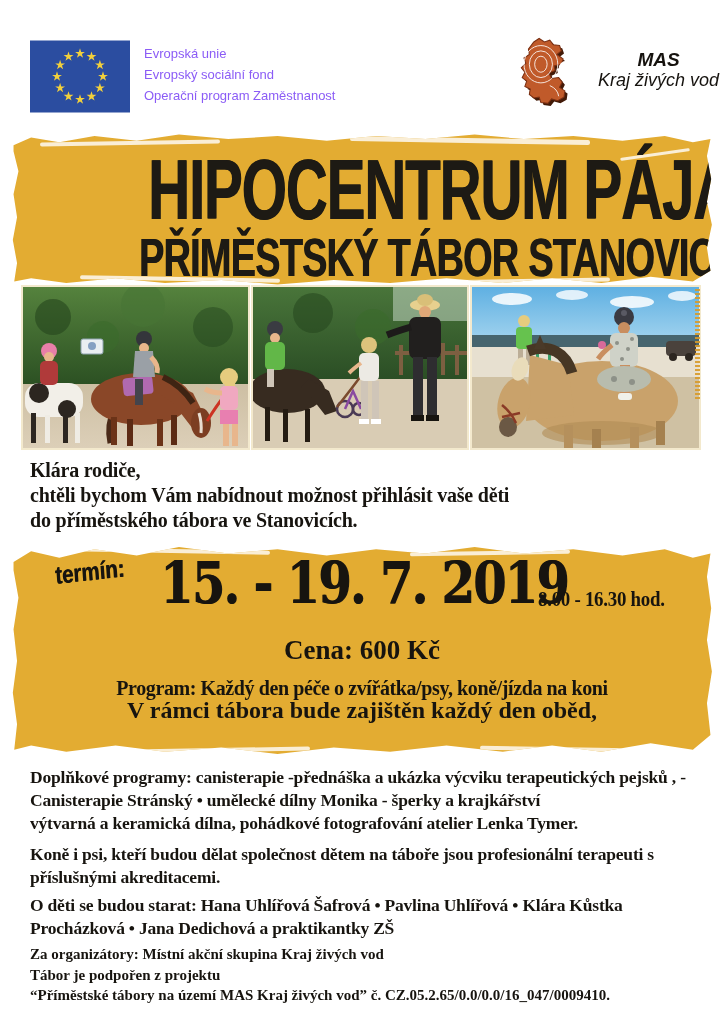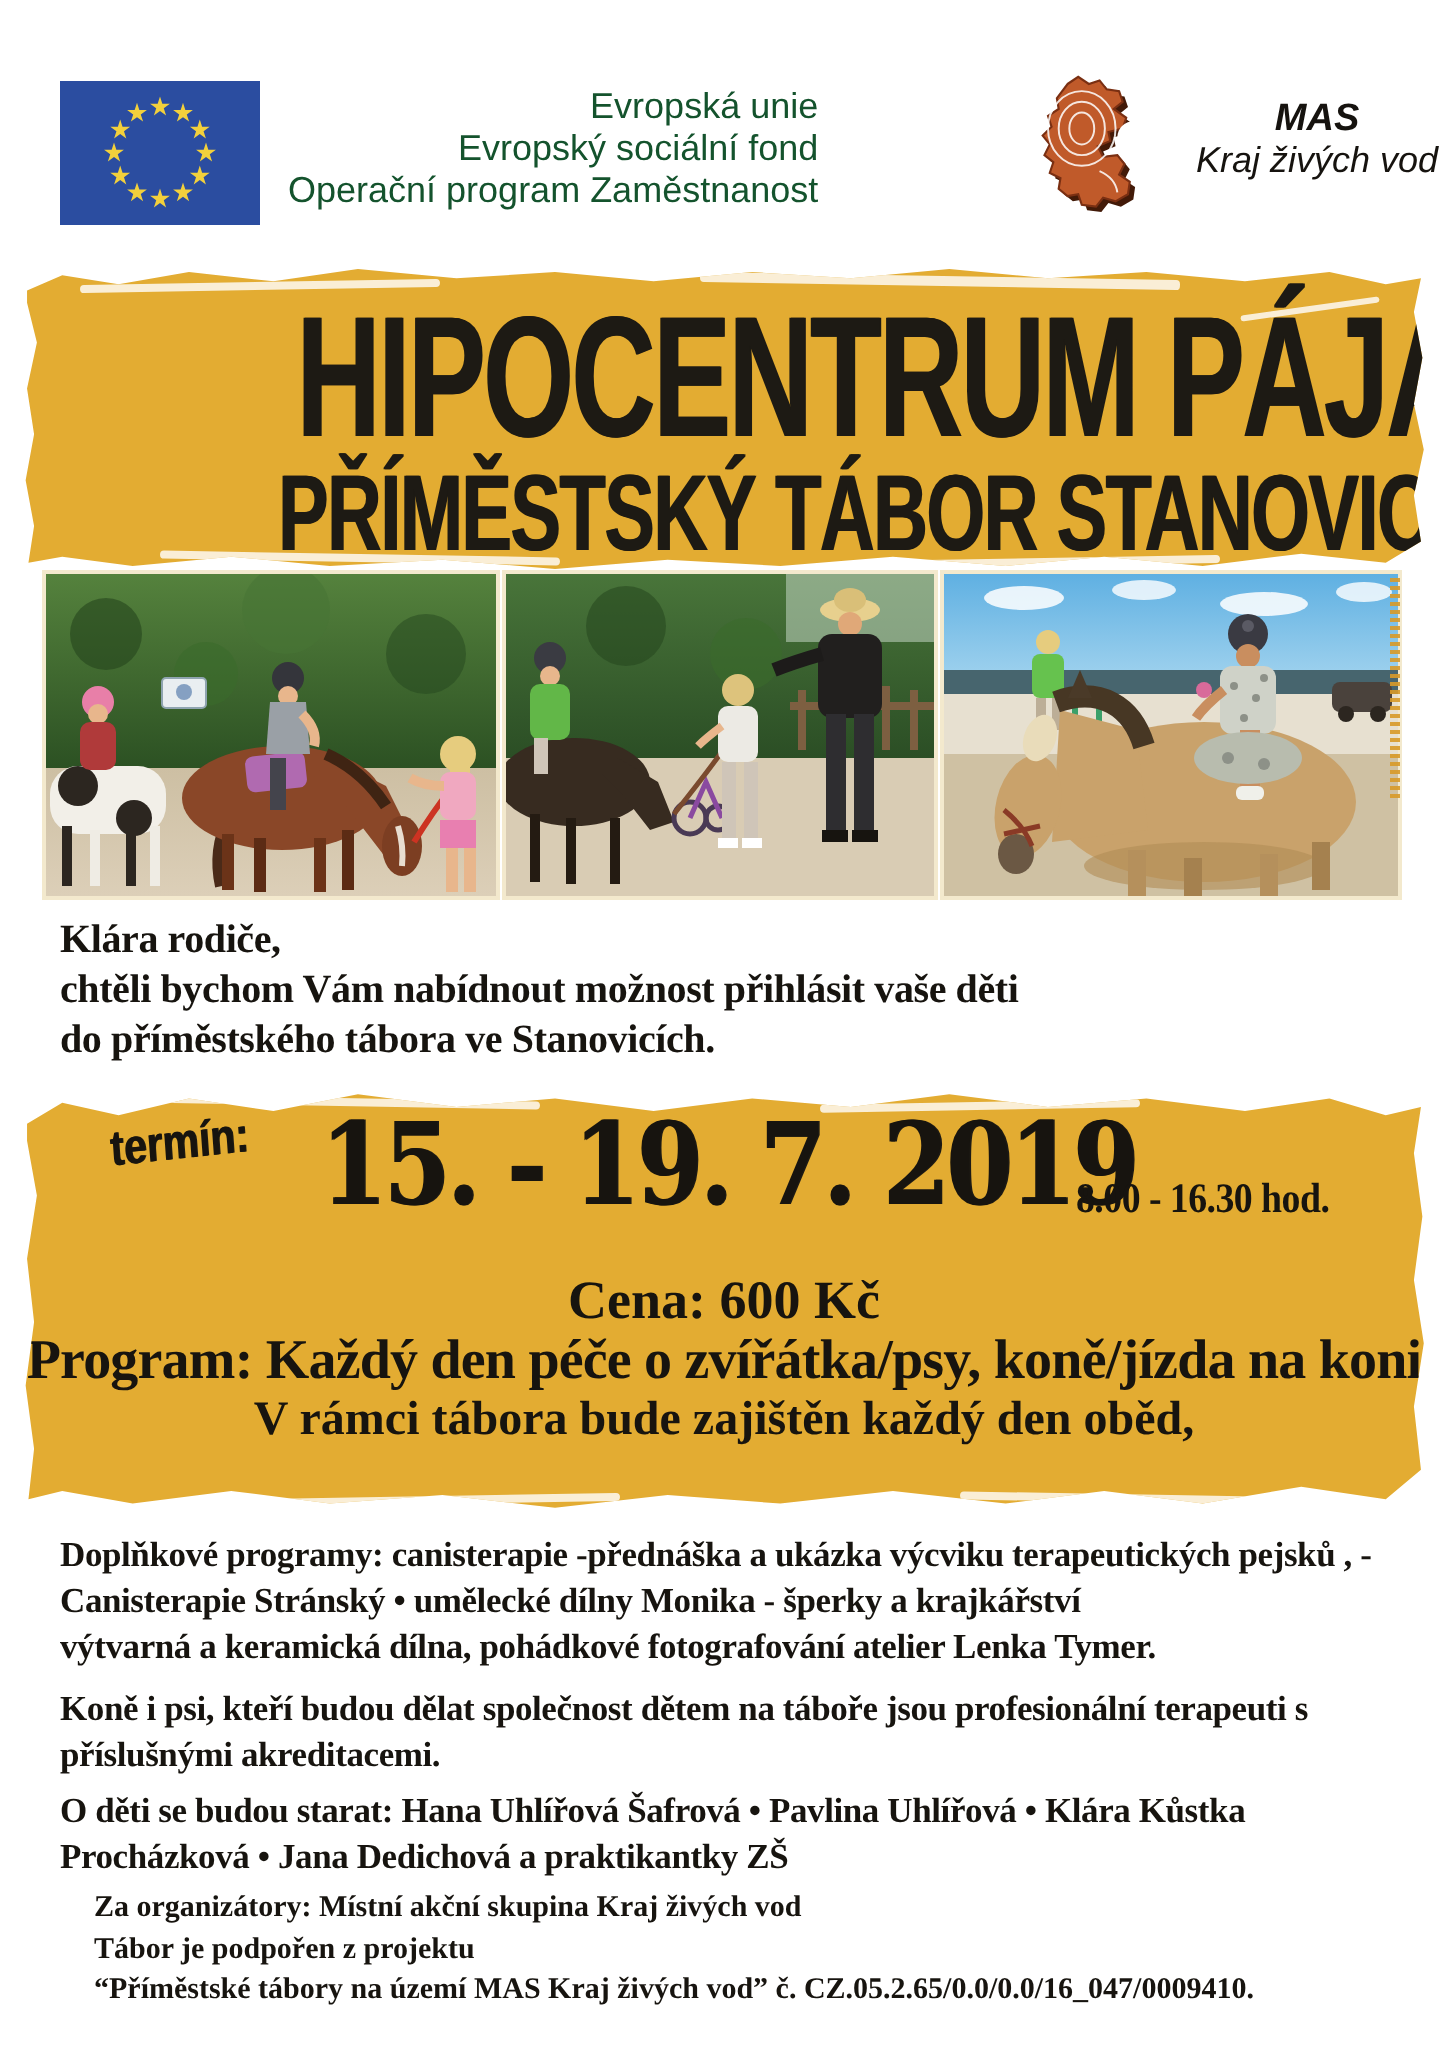--- a/index.html
+++ b/index.html
@@ -5,21 +5,21 @@
   html,body{margin:0;padding:0;background:#888;}
   .poster{
     position:relative;width:724px;height:1024px;background:#ffffff;
     font-family:"Liberation Serif","DejaVu Serif",serif;color:#17140f;
     overflow:hidden;margin:0 auto;
   }
   
   .eu-block{position:absolute;left:30px;top:40px;display:flex;align-items:flex-start;}
   .eu-flag{width:100px;height:73px;display:block;}
   .eu-text{margin-left:14px;padding-top:3px;font-family:"Liberation Sans","DejaVu Sans",sans-serif;
-    font-size:18px;line-height:21px;color:#14532d;text-align:right;}
+    font-size:13px;line-height:21px;color:#8b5cf6;}
   .mas-block{position:absolute;left:502px;top:34px;display:flex;align-items:center;}
   .mas-map{width:92px;height:80px;display:block;}
   .mas-text{margin-left:4px;font-family:"Liberation Sans","DejaVu Sans",sans-serif;
     font-style:italic;color:#16130f;line-height:20px;margin-top:-8px;}
   .mas-name{font-size:19px;font-weight:bold;text-align:center;}
   .mas-sub{font-size:18px;font-weight:normal;}
   
   .grunge{
     position:absolute;background:#e3ac32;
     clip-path:polygon(0.5% 8%,3% 3%,7% 6%,12% 2%,18% 5%,24% 1%,31% 4%,38% 2%,45% 5%,52% 2%,59% 4%,66% 1%,73% 4%,80% 2%,87% 5%,93% 2%,97% 6%,99.5% 4%,99% 15%,99.6% 30%,99% 45%,99.7% 60%,99% 75%,99.5% 90%,97% 97%,91% 94%,84% 98%,77% 95%,70% 98%,62% 95%,54% 98%,46% 96%,38% 99%,30% 96%,22% 98%,15% 95%,8% 98%,3% 95%,0.6% 97%,1% 85%,0.4% 70%,1% 55%,0.5% 40%,1.2% 25%,0.5% 12%);
@@ -46,29 +46,29 @@
     font-family:"Liberation Sans","DejaVu Sans",sans-serif;font-weight:bold;font-size:25px;
     transform:scaleX(0.82) rotate(-5deg);transform-origin:left top;text-shadow:0.7px 0 0 #1d1a14;}
   .term-date{position:absolute;left:150px;top:4px;
     font-family:"DejaVu Serif","Liberation Serif",serif;font-weight:bold;font-size:57px;
     letter-spacing:-2px;transform:scaleX(0.84);transform-origin:left top;white-space:nowrap;
     text-shadow:1px 0 0 #1d1a14;}
   .term-hours{position:absolute;left:528px;top:42px;font-weight:bold;font-size:21px;
     transform:scaleX(0.9);transform-origin:left top;white-space:nowrap;letter-spacing:-0.3px;}
   .term-center{position:absolute;left:0;width:100%;text-align:center;font-weight:bold;white-space:nowrap;}
   .price{top:90px;font-size:27px;}
-  .prog1{top:120px;font-size:28px;letter-spacing:-0.4px;}
+  .prog1{top:132px;font-size:20px;letter-spacing:-0.4px;}
   .prog2{top:152px;font-size:24px;}
   .prog3{top:182px;font-size:24px;}
   
   .para{position:absolute;left:30px;width:670px;font-weight:bold;font-size:17.5px;line-height:23px;letter-spacing:-0.2px;}
   .p-extra{top:766px;}
   .p-therapists{top:843px;}
   .p-staff{top:894px;}
-  .footer{position:absolute;left:30px;top:944px;font-weight:bold;font-size:15px;line-height:20.5px;margin-left:17px;}
+  .footer{position:absolute;left:30px;top:944px;font-weight:bold;font-size:15px;line-height:20.5px;}
   
   .v-watermark{position:absolute;left:695px;top:289px;width:5px;height:112px;opacity:.9;
     background:repeating-linear-gradient(#d89a28 0 2px,transparent 2px 4px);}
   .line{display:block;}
 </style>
 </head>
 <body>
 
 <div class="poster">
 

